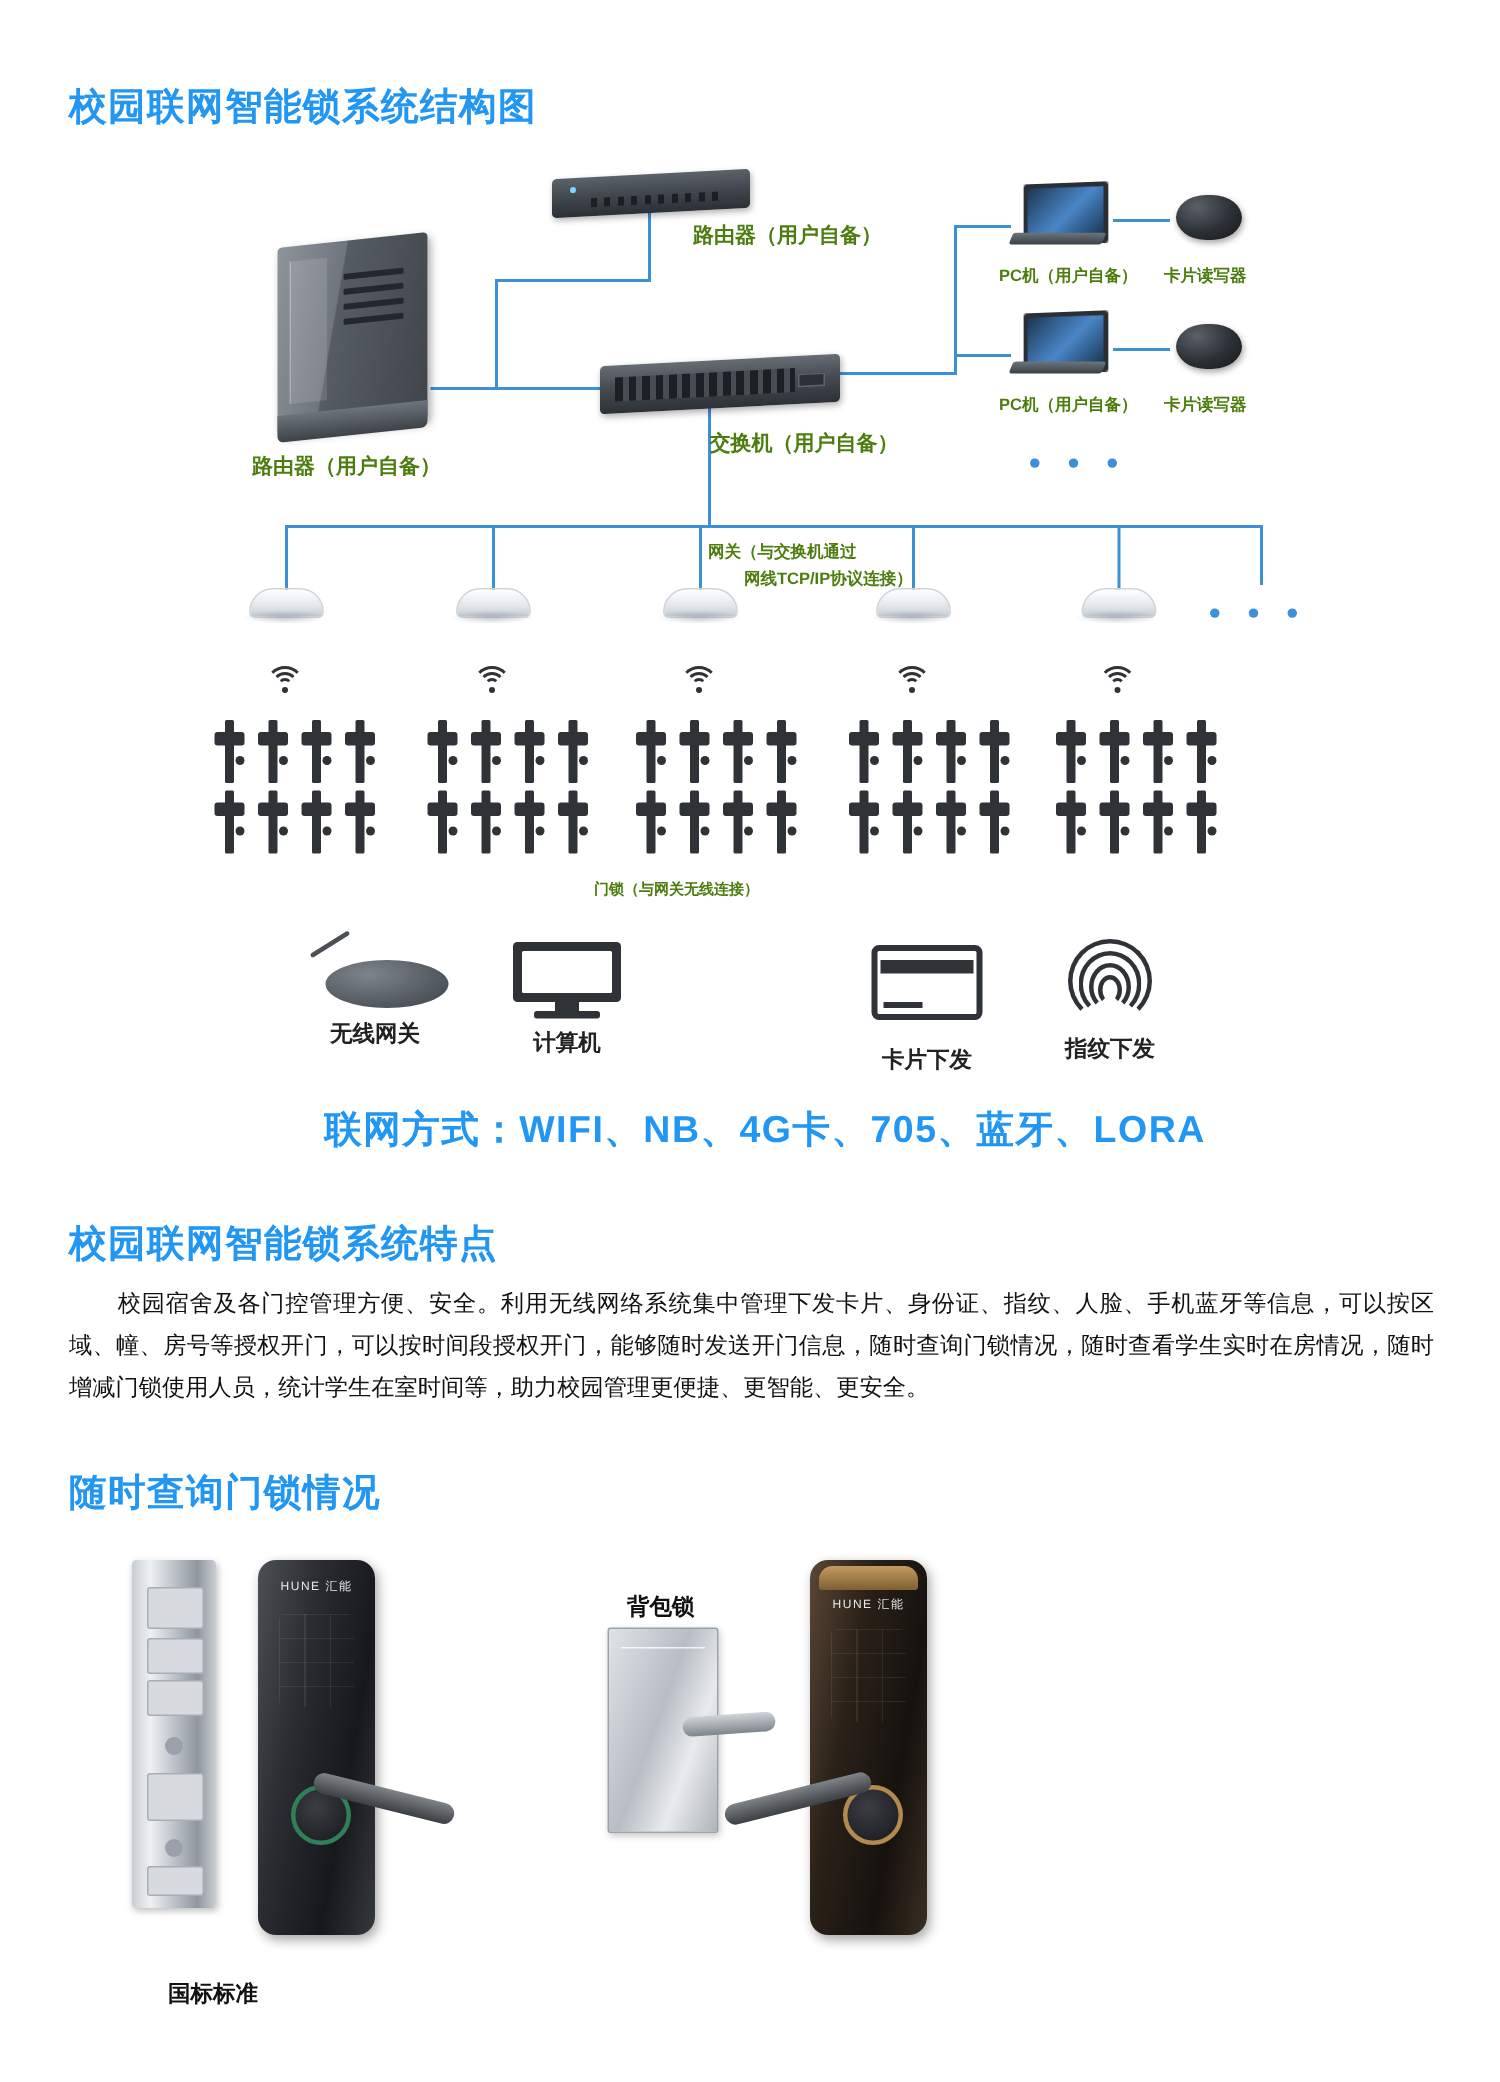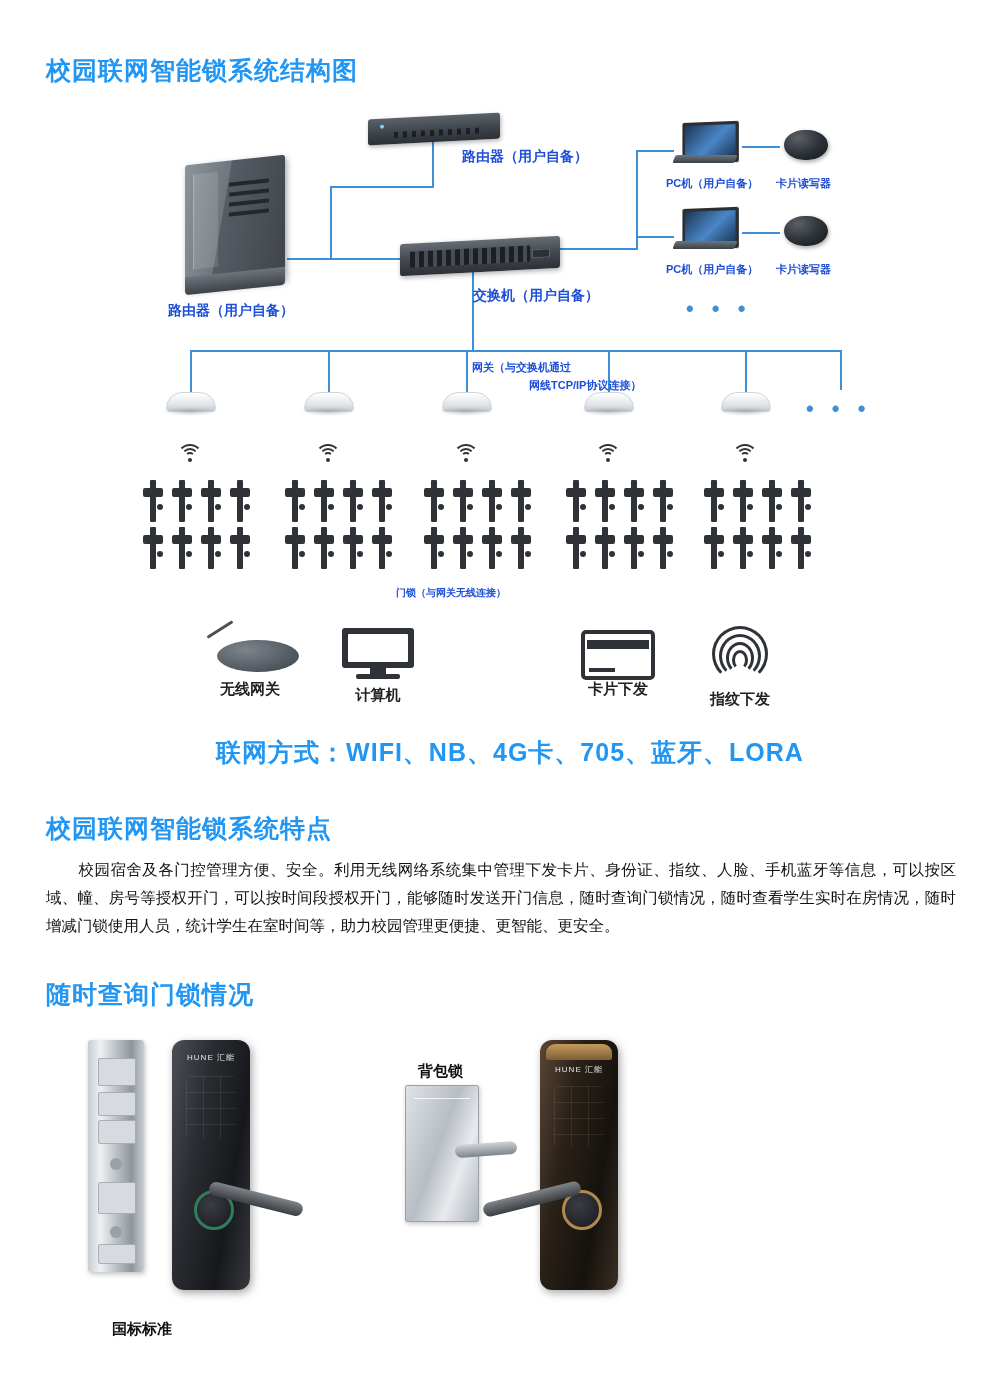--- a/index.html
+++ b/index.html
@@ -18,21 +18,21 @@
     margin:0;
     font-size:25px;
     font-weight:bold;
     color:#2196f3;
     letter-spacing:1px;
   }
   #title-structure{left:46px;top:54px;}
   #title-features{left:46px;top:812px;}
   #title-doors{left:46px;top:978px;}
 
-  .lbl{position:absolute;font-size:12.5px;color:#1d4ed8;font-weight:bold;white-space:nowrap;}
+  .lbl{position:absolute;font-size:12.5px;color:#4d7c0f;font-weight:bold;white-space:nowrap;}
   .lbl.small{font-size:11px;}
 
   
   .ln{position:absolute;background:#3d8fd8;}
   .lnh{height:2px;}
   .lnv{width:2px;}
 
   
   .server{
     position:absolute;left:185px;top:160px;width:100px;height:125px;
@@ -271,21 +271,21 @@
 
   <div class="reader" style="left:784px;top:130px;"></div>
   <div class="lbl small" style="left:776px;top:176px;">卡片读写器</div>
 
   <div class="reader" style="left:784px;top:216px;"></div>
   <div class="lbl small" style="left:776px;top:262px;">卡片读写器</div>
 
   <div class="ellipsis-dots" style="left:686px;top:296px;">• • •</div>
 
   <div class="lbl small" style="left:472px;top:360px;">网关（与交换机通过</div>
-  <div class="lbl small" style="left:485px;top:378px;padding-left:44px;">网线TCP/IP协议连接）</div>
+  <div class="lbl small" style="left:452px;top:378px;padding-left:44px;">网线TCP/IP协议连接）</div>
 
   <div class="ap" style="left:162px;top:392px;">
       <div class="dome"></div>
       <div class="shadow"></div>
     </div>
   <div class="ap" style="left:300px;top:392px;">
       <div class="dome"></div>
       <div class="shadow"></div>
     </div>
   <div class="ap" style="left:438px;top:392px;">
@@ -557,21 +557,21 @@
           <div class="body"></div>
         </div>
       <div class="cap">无线网关</div>
     </div>
     <div class="icon-item" style="left:368px;top:2px;">
       <div class="card-ico">
           <div class="b"></div>
           <div class="st"></div>
           <div class="l1"></div>
         </div>
-      <div class="cap" style="margin-top:0;">卡片下发</div>
+      <div class="cap" style="margin-top:17px;">卡片下发</div>
     </div>
     <div class="icon-item" style="left:490px;top:-2px;">
       <div class="fp-ico">
           <i class="f1"></i>
           <i class="f2"></i>
           <i class="f3"></i>
           <i class="f4"></i>
         </div>
       <div class="cap" style="margin-top:8px;">指纹下发</div>
     </div>

